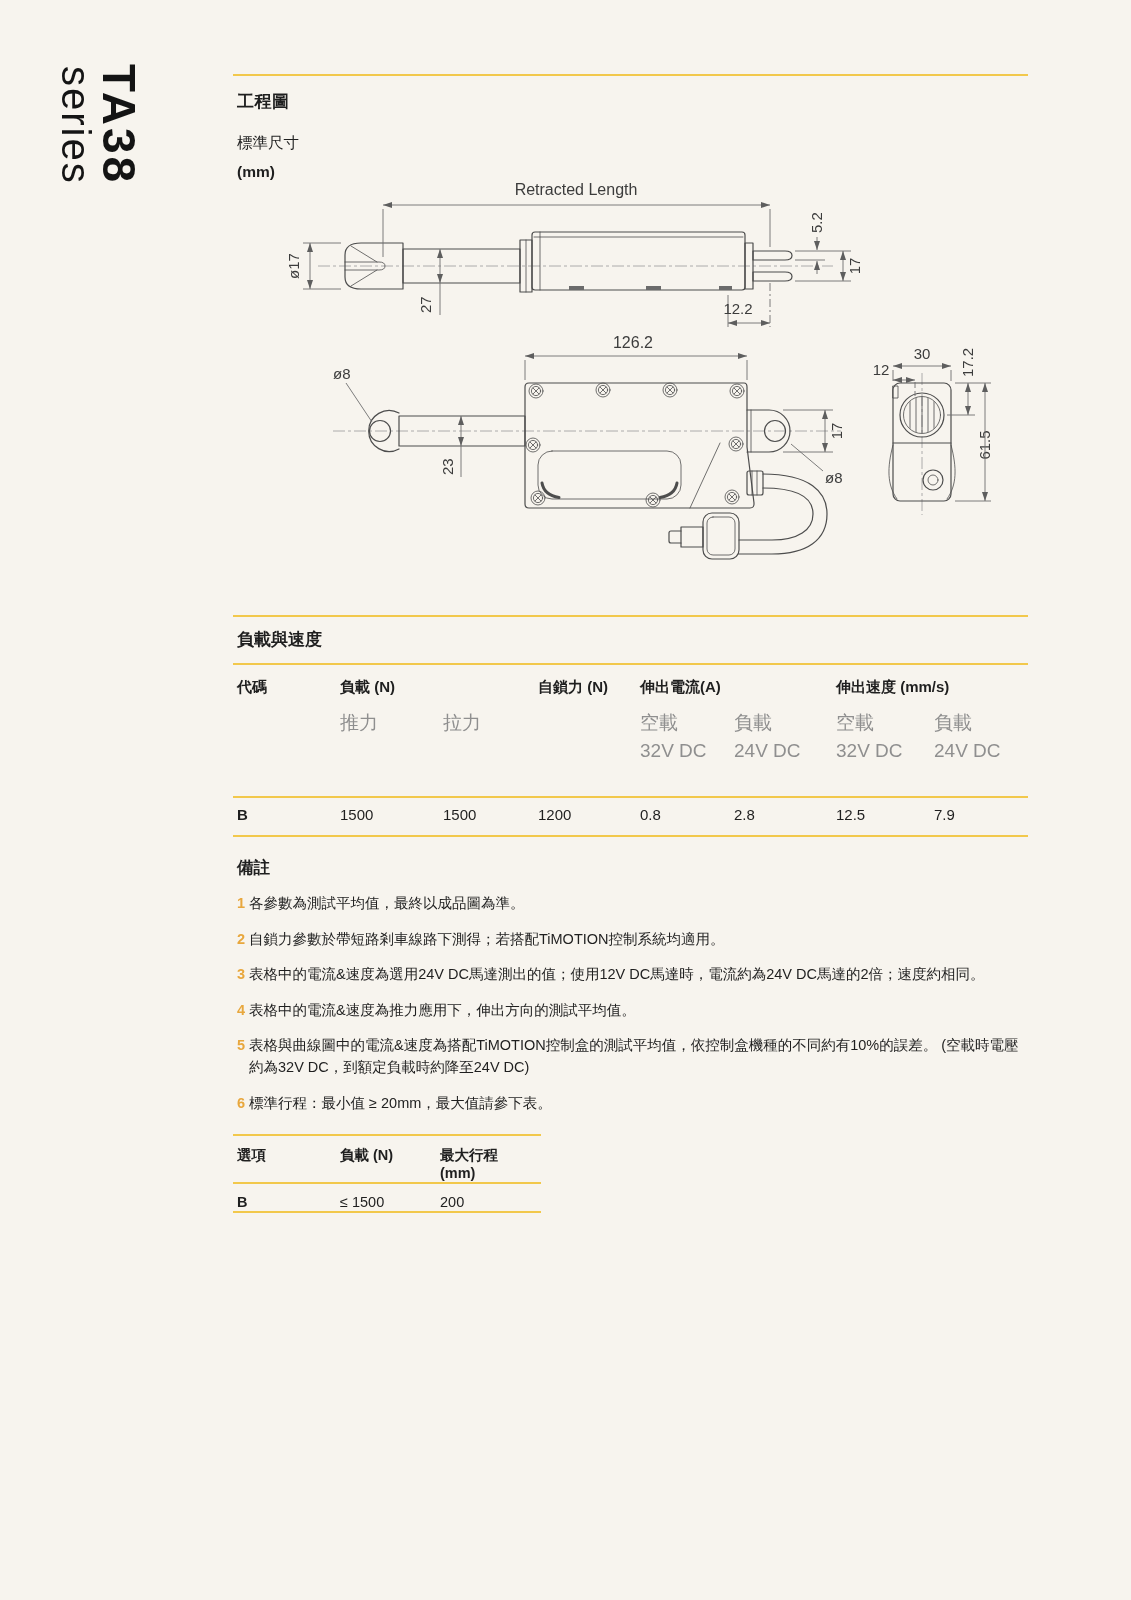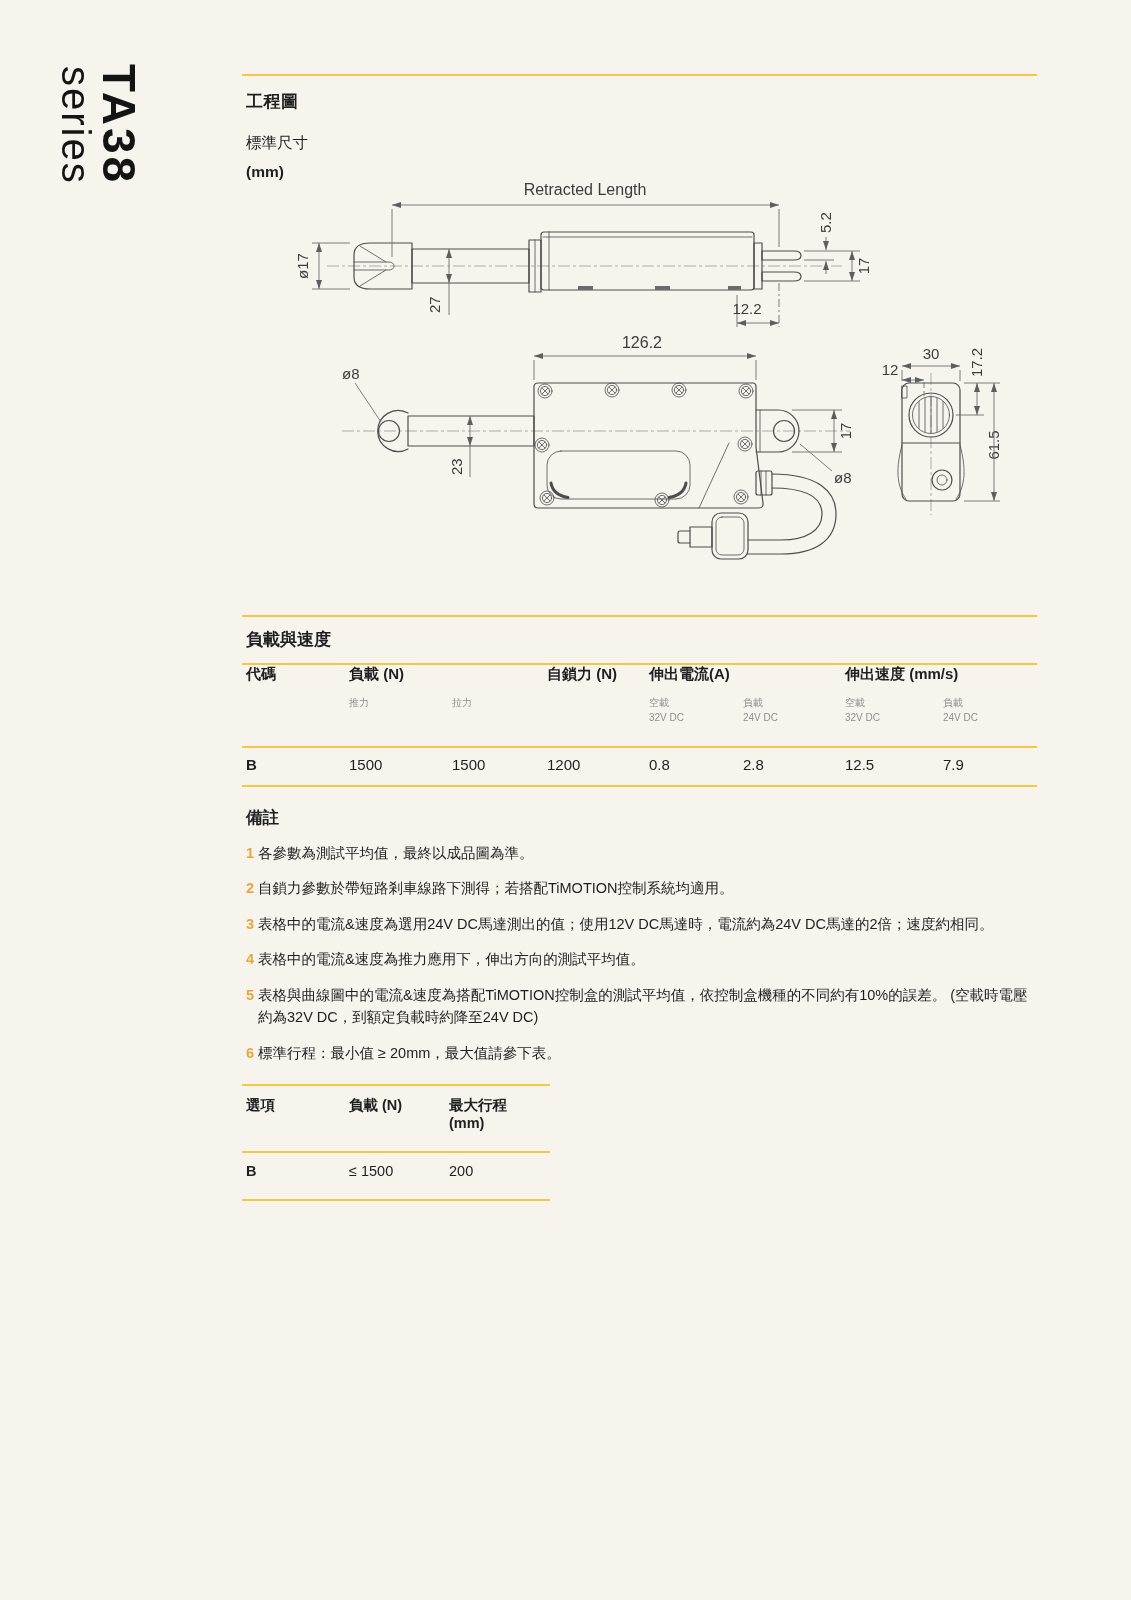--- a/index.html
+++ b/index.html
@@ -8,55 +8,55 @@
     position:relative; width:1131px; height:1600px; margin:0 auto;
     background:#F7F4EE; color:#1F1F1F;
     font-family:"Liberation Sans","DejaVu Sans",sans-serif;
     overflow:hidden;
   }
   
   .side-label { position:absolute; left:56px; top:64px; writing-mode:vertical-rl; line-height:1.0; color:#141414; }
   .side-label .ta  { display:block; font-size:46px; font-weight:700; letter-spacing:3px; }
   .side-label .ser { display:block; font-size:40px; font-weight:400; letter-spacing:2px; margin-top:2px; }
   
-  .content { position:absolute; left:242px; top:0; width:795px; }
+  .content { position:absolute; left:233px; top:0; width:795px; }
   .gold-rule { height:2px; background:#F2C84B; border:none; }
   .rule-top { margin-top:74px; }
   h2.sec { font-size:17px; font-weight:700; margin:14px 0 0 4px; letter-spacing:0.5px; }
   .sub-line { font-size:15.5px; margin:20px 0 0 4px; }
   .unit-line { font-size:15.5px; margin:9px 0 0 4px;font-weight:bold; }
   
   .drawings { display:block; margin-top:2px; }
   .ol   { fill:none; stroke:#4D4D4D; stroke-width:1.2; stroke-linejoin:round; stroke-linecap:round; }
   .thin { stroke-width:0.8; }
   .thick{ stroke-width:3; }
   .dim  { fill:none; stroke:#6E6E6E; stroke-width:0.9; }
   .cl   { fill:none; stroke:#9A9A9A; stroke-width:0.8; stroke-dasharray:12 3 3 3; }
   .dimtxt { font-family:"Liberation Sans","DejaVu Sans",sans-serif; font-size:15px; fill:#3C3C3C; }
   .dimtxt.big { font-size:16px; }
   
   .ls-wrap { margin-top:32px; }
   .ls-title { font-size:17px; font-weight:700; padding:11px 4px 12px 4px; }
   .grid8 { display:grid; grid-template-columns:103px 103px 95px 102px 94px 102px 98px 94px; }
   .grid8 > div { padding:0 4px; }
-  .hdr-row > div { font-size:15px; font-weight:700; }
-  .sub-row > div { font-size:10px; color:#8F8F8F; padding-top:12px; padding-bottom:21px; line-height:1.45; }
+  .hdr-row > div { font-size:15px; font-weight:700; padding-top:13px; }
+  .sub-row > div { font-size:19px; color:#8F8F8F; padding-top:12px; padding-bottom:32px; line-height:1.45; }
   .motor-note { font-size:14.5px; font-weight:700; color:#8F8F8F; padding:10px 4px 12px 4px; }
   .val-row > div { font-size:15px; padding:8px 4px 12px 4px; }
   .bold { font-weight:700; }
   .span2 { grid-column:span 2; }
   
   .notes-title { font-size:16.5px; font-weight:700; margin:20px 0 6px 4px; }
   .note-item { display:flex; margin-top:13px; font-size:14.5px; line-height:1.55; }
   .note-num { color:#E8A73D; font-weight:700; min-width:12px; margin-left:4px; }
   .note-text { margin-left:0; flex:1; }
   
   .stroke-table { width:308px; margin-top:20px; }
   .grid3 { display:grid; grid-template-columns:103px 100px 105px; }
-  .grid3 > div { padding:10px 4px 20px 4px; font-size:14.5px; }
+  .grid3 > div { padding:10px 4px 1px 4px; font-size:14.5px; }
   .st-hdr > div { font-weight:700; }
 </style>
 </head>
 <body>
 
 <div class="page">
 
   <div class="side-label">
     <span class="ta">TA38</span>
     <span class="ser">series</span>

